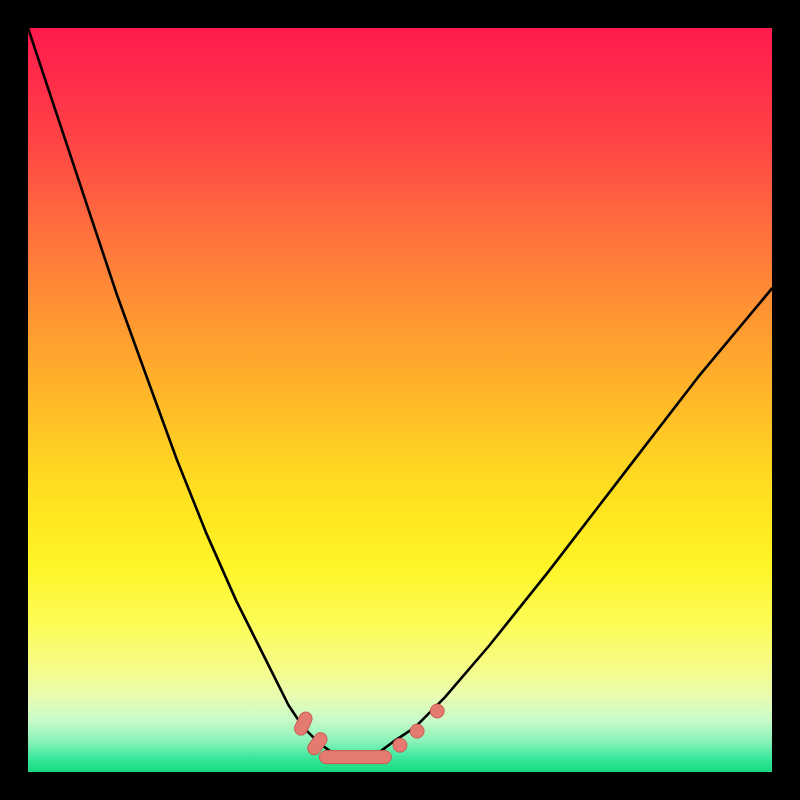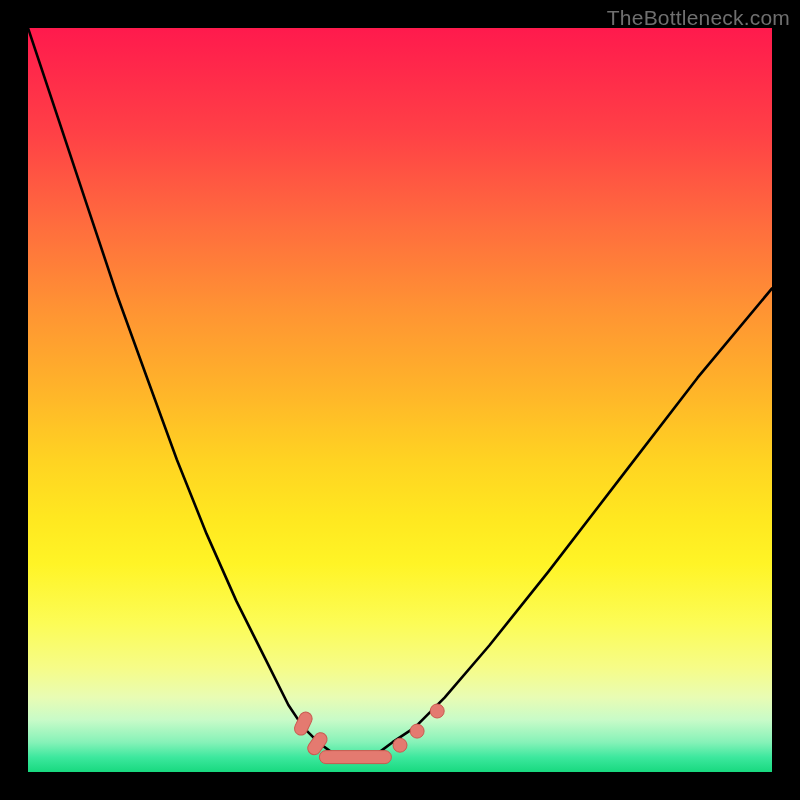--- a/index.html
+++ b/index.html
@@ -62,21 +62,20 @@
   }
   svg.curve {
     position: absolute;
     inset: 0;
   }
 </style>
 </head>
 <body>
 
 <div class="frame">
-  <div class="watermark">TheBottleneck.com</div>
   <div class="plot">
     <div class="gradient"></div>
     <svg class="curve" viewBox="0 0 744 744" preserveAspectRatio="none">
       <g id="curve-group">
           <path d="M0.0 0.0 L29.8 89.3 L59.5 178.6 L89.3 267.8 L119.0 349.7 L148.8 431.5 L178.6 505.9 L208.3 572.9 L238.1 632.4 L260.4 677.0 L275.3 699.4 L290.2 714.2 L305.0 725.4 L319.9 729.1 L334.8 729.1 L349.7 725.4 L364.6 714.2 L386.9 699.4 L416.6 669.6 L461.3 617.5 L520.8 543.1 L595.2 446.4 L669.6 349.7 L744.0 260.4" fill="none" stroke="#000000" stroke-width="2.6" stroke-linecap="round" stroke-linejoin="round"></path>
         </g>
       <g id="marker-group">
           <rect x="263.3" y="689.1" width="24" height="13" rx="6.5" fill="#e47a70" stroke="#c95a50" stroke-width="1" transform="rotate(-65 275.3 695.6)"></rect>
           <rect x="277.4" y="709.2" width="24" height="13" rx="6.5" fill="#e47a70" stroke="#c95a50" stroke-width="1" transform="rotate(-55 289.4 715.7)"></rect>
           <rect x="291.4" y="722.6" width="72" height="13" rx="6.5" fill="#e47a70" stroke="#c95a50" stroke-width="1" transform="rotate(0 327.4 729.1)"></rect>

